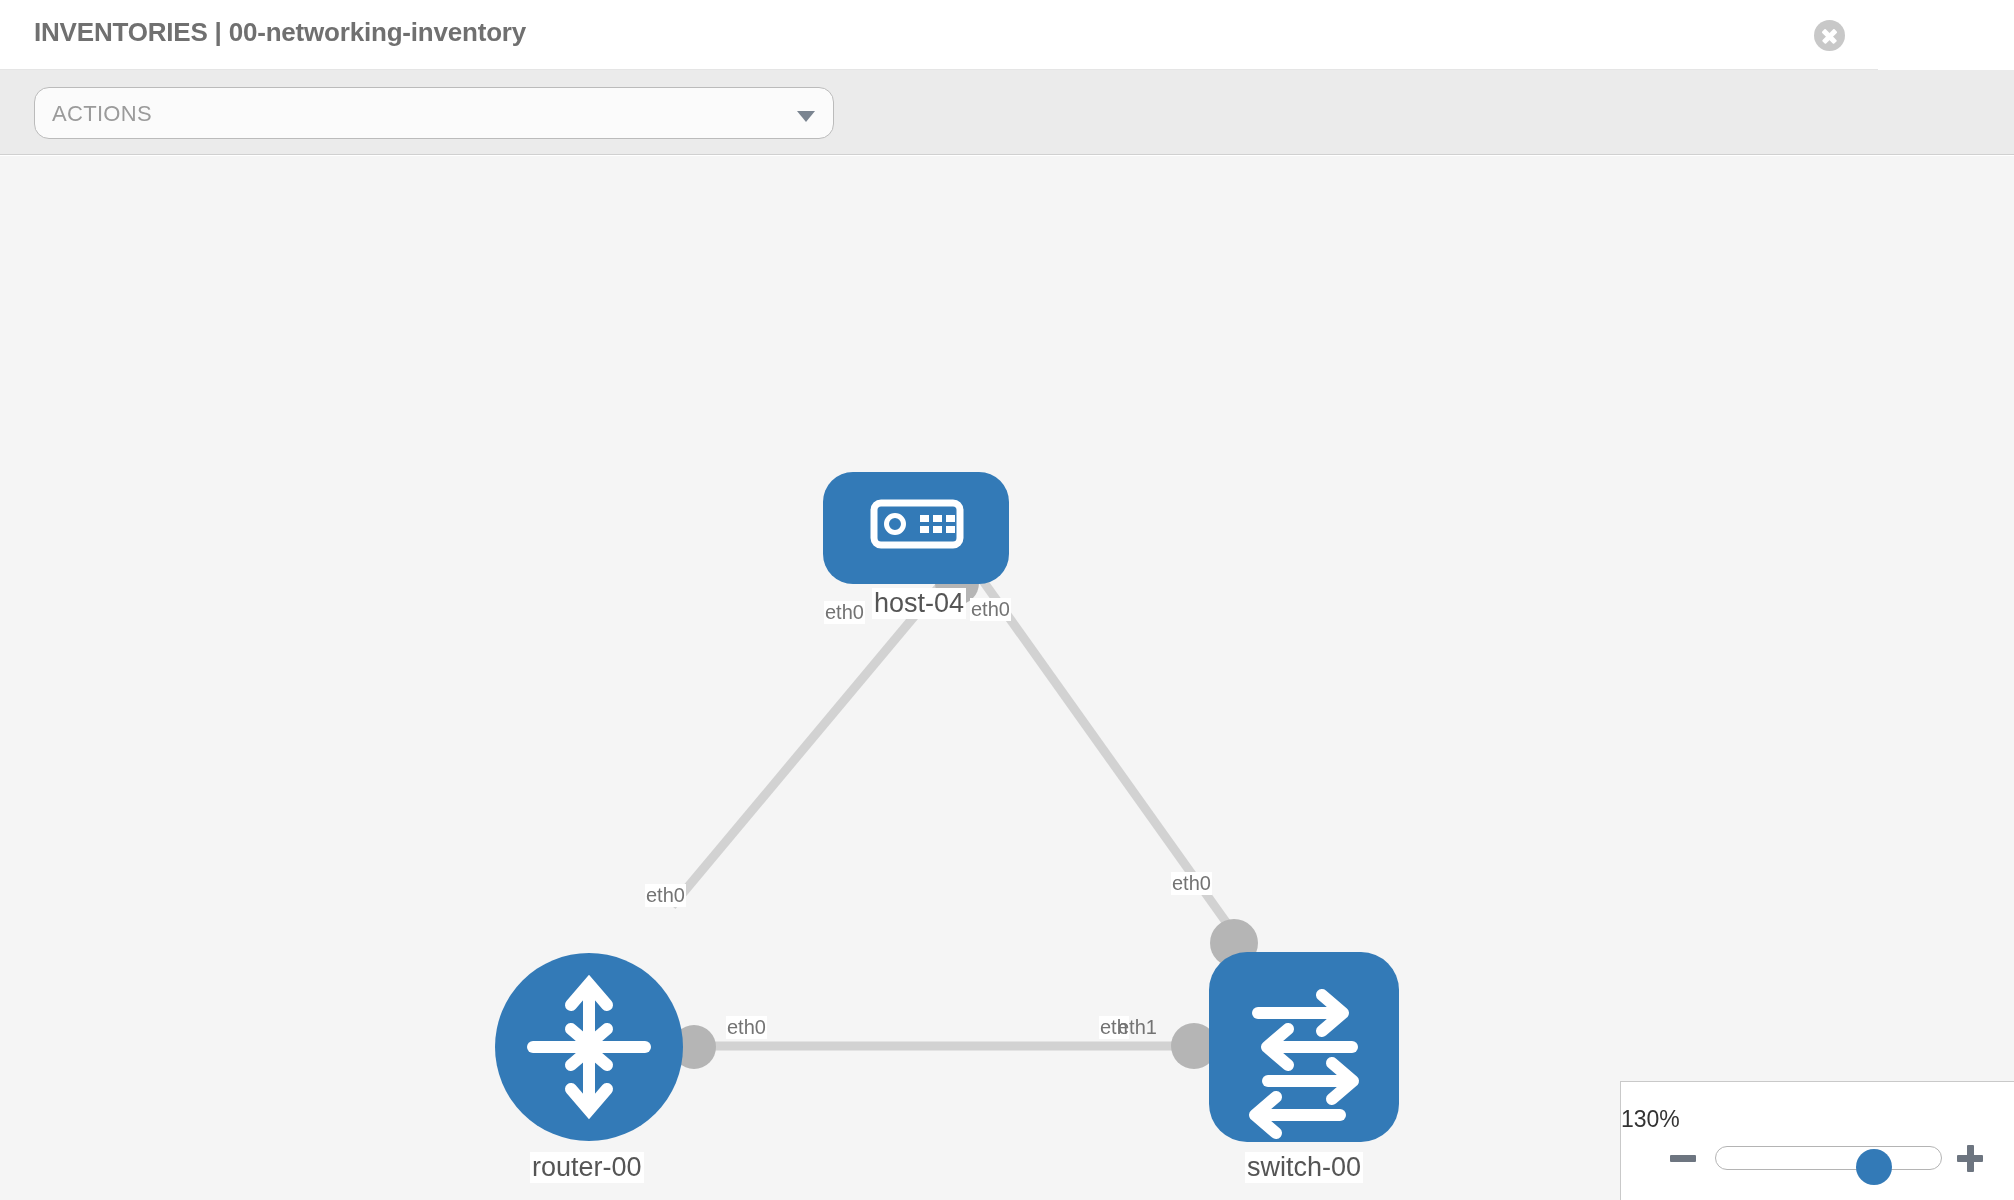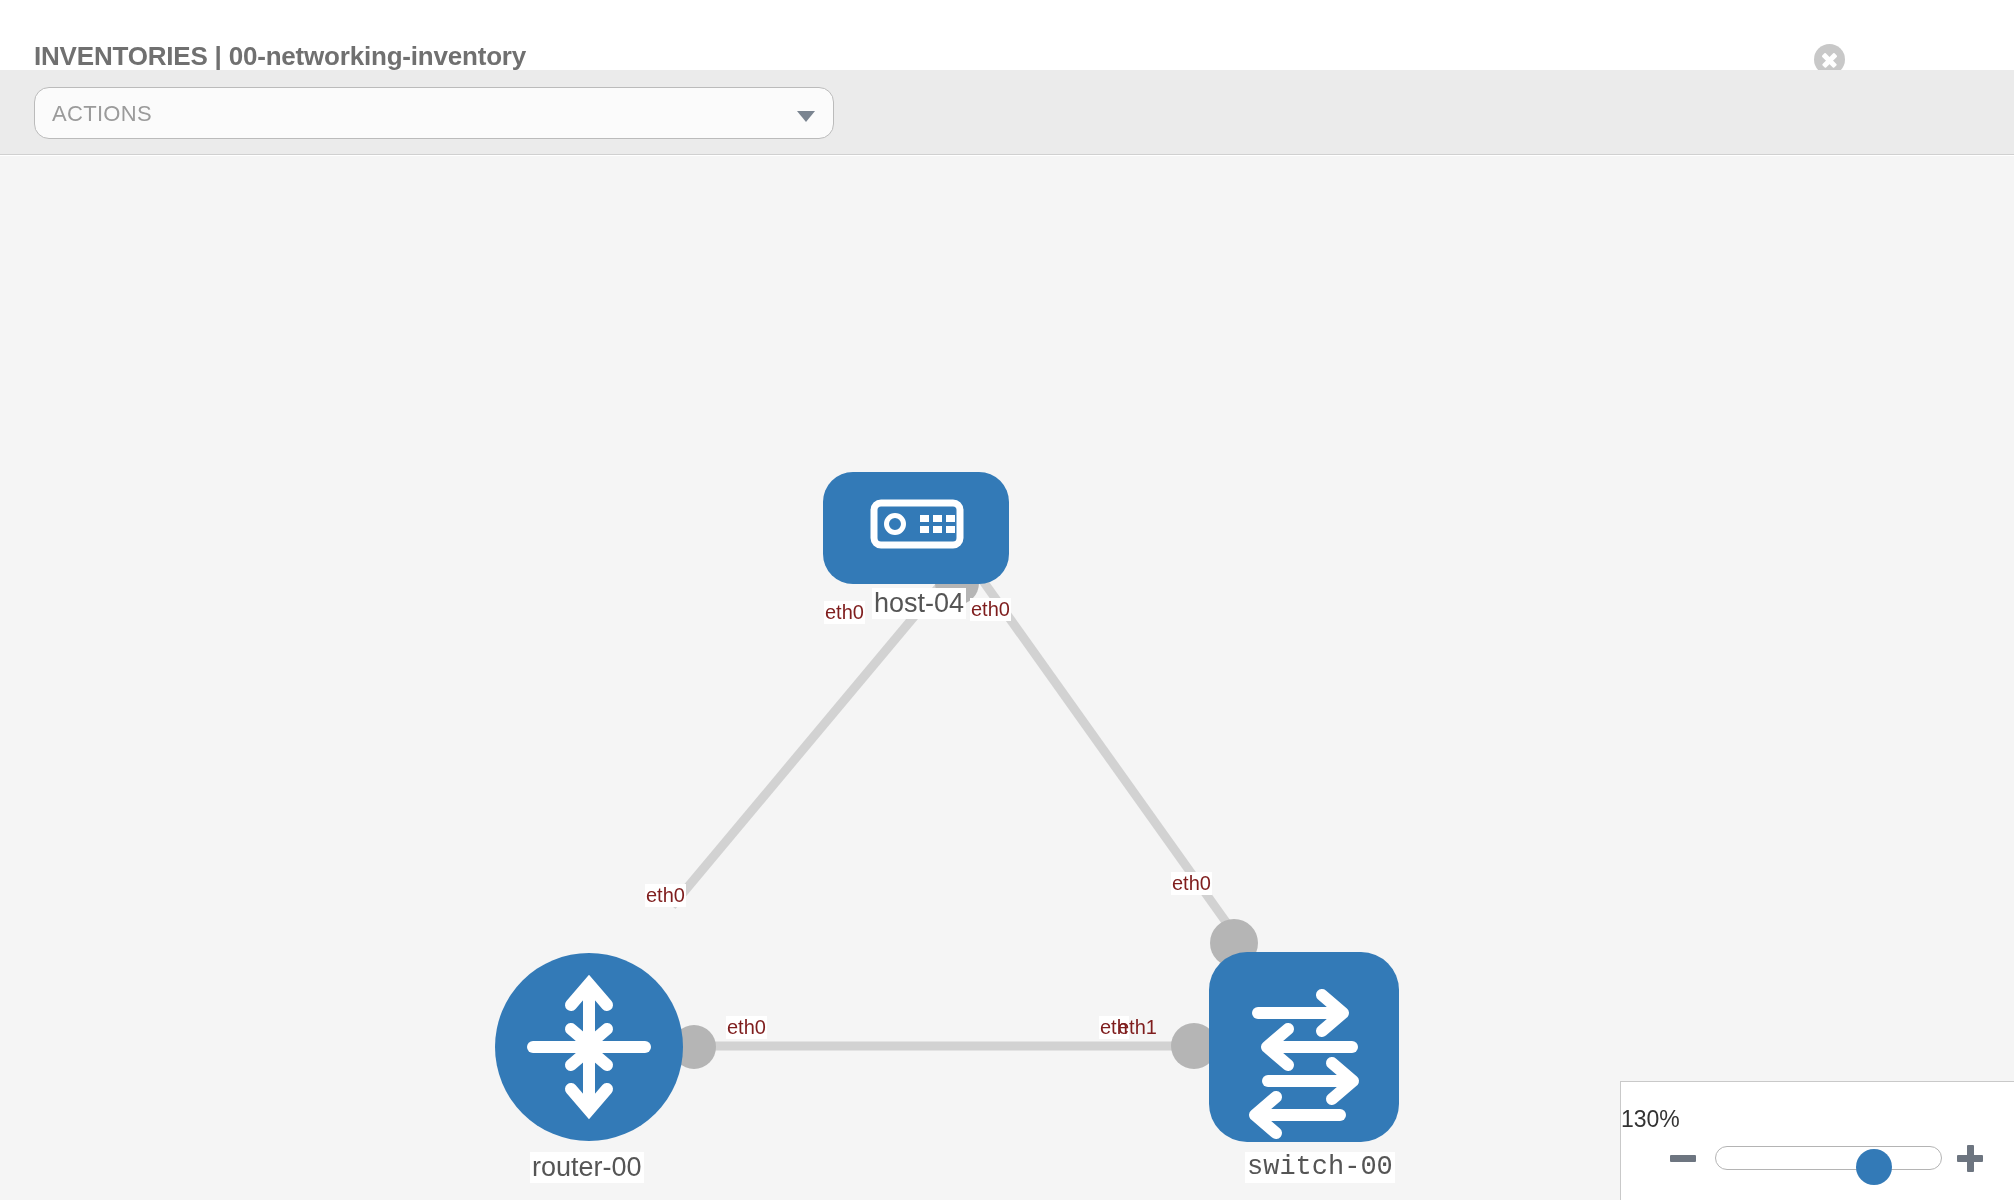--- a/index.html
+++ b/index.html
@@ -20,21 +20,20 @@
   }
 
   
   .header {
     position: absolute;
     left: 0; top: 0;
     width: 1878px;
     height: 70px;
     background: #ffffff;
     border-bottom: 1px solid #e5e5e5;
-    margin-top: 24px;
   }
   .header-title {
     position: absolute;
     left: 34px;
     top: 17px;
     font-size: 26px;
     font-weight: bold;
     color: #707070;
     letter-spacing: -0.2px;
     white-space: nowrap;
@@ -135,21 +134,21 @@
     font-size: 27px;
     color: #555555;
     background: #ffffff;
     white-space: nowrap;
     padding: 0 2px;
     line-height: 1.15;
   }
   .edge-label {
     position: absolute;
     font-size: 20px;
-    color: #7f1d1d;
+    color: #737373;
     background: #ffffff;
     white-space: nowrap;
     padding: 0 1px;
     line-height: 1.15;
   }
 
   
   .zoom-panel {
     position: absolute;
     left: 1620px;
@@ -335,21 +334,21 @@
     <span class="edge-label" style="left:726px; top:860px;">eth0</span>
 
     <span class="edge-label" style="left:1099px; top:860px;">eth</span>
 
     <span class="edge-label" style="left:1117px; top:860px; background:transparent;">eth1</span>
 
     <span class="node-label" style="left:872px; top:432px;">host-04</span>
 
     <span class="node-label" style="left:530px; top:996px;text-align:right;">router-00</span>
 
-    <span class="node-label" style="left:1245px; top:996px;font-family:Liberation Mono, monospace;">switch-00</span>
+    <span class="node-label" style="left:1245px; top:996px;">switch-00</span>
   </div>
 
   <div class="zoom-panel">
     <div class="zoom-pct">130%</div>
     <div class="zoom-row">
       <div class="zoom-minus"></div>
       <div class="zoom-track">
         <div class="zoom-thumb"></div>
       </div>
       <div class="zoom-plus"></div>

